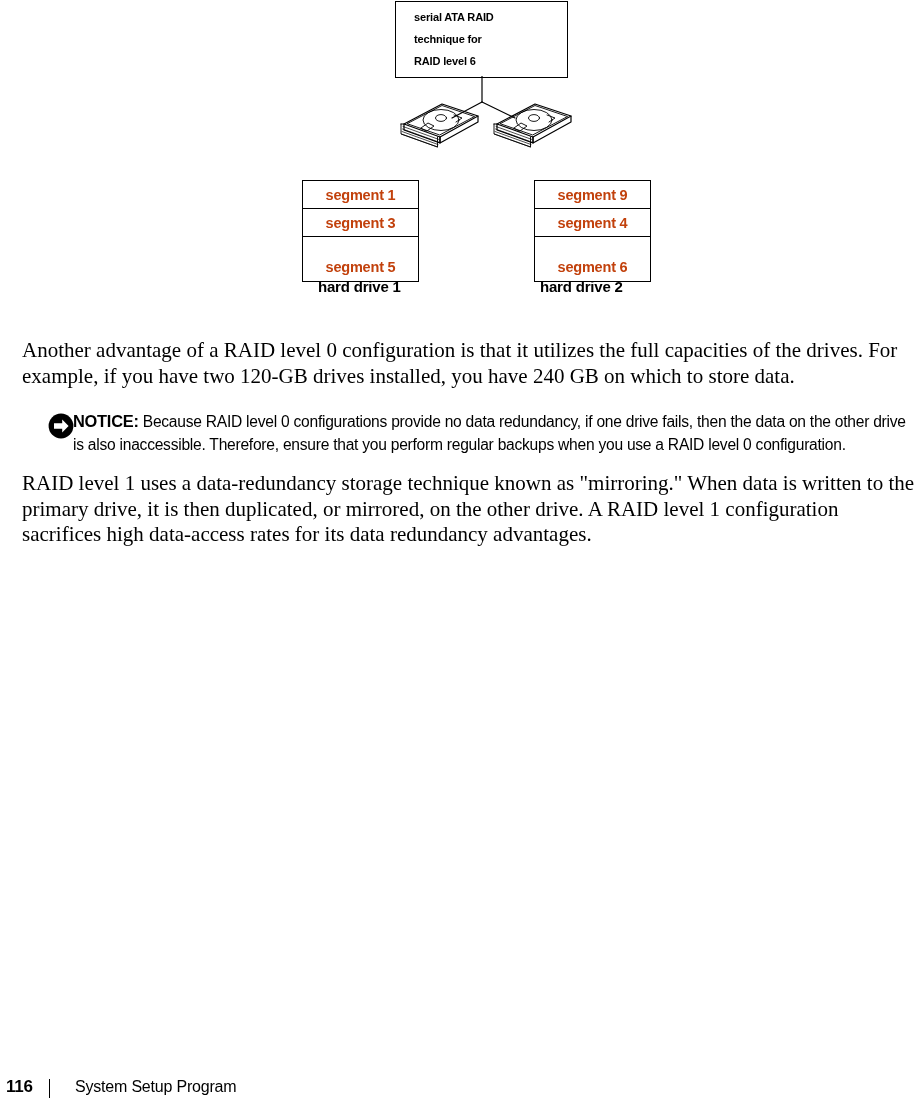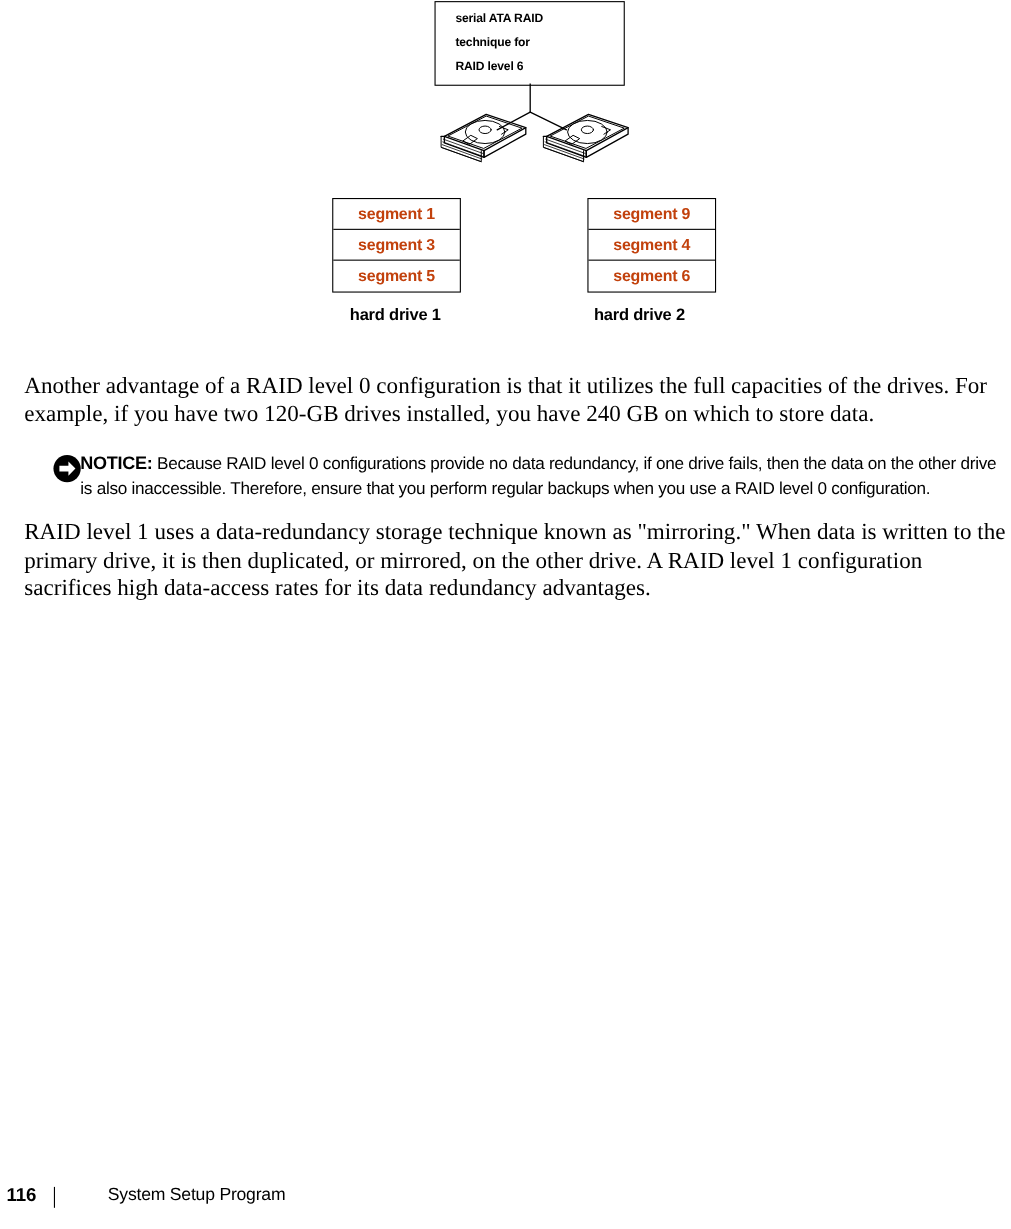--- a/index.html
+++ b/index.html
@@ -73,21 +73,21 @@
     line-height: 28px;
     text-align: center;
     font-family: "Liberation Sans", "DejaVu Sans", sans-serif;
     font-size: 14.5px;
     font-weight: 600;
     letter-spacing: -0.2px;
     border-bottom: 1.6px solid #000;
     box-sizing: border-box;
     color: #c2410c;
   }
-  .seg-row:last-child { border-bottom: none; }
+  .seg-row:last-child { border-bottom: none; margin-top: 16px; }
 
   .drive-label {
     position: absolute;
     top: 278px;
     font-family: "Liberation Sans", "DejaVu Sans", sans-serif;
     font-size: 15px;
     font-weight: 700;
     letter-spacing: -0.2px;
     color: #000;
     white-space: nowrap;
@@ -175,21 +175,20 @@
     height: 19px;
     background: #000;
   }
   #footer-title {
     position: absolute;
     left: 75px;
     top: 1px;
     font-size: 16px;
     letter-spacing: -0.2px;
     color: #000;
-    margin-left: 23px;
   }
 </style>
 </head>
 <body>
 
 <div id="figure">
 
   <div class="callout-box">
     <div class="callout-text">
       <span>serial ATA RAID</span><br>

